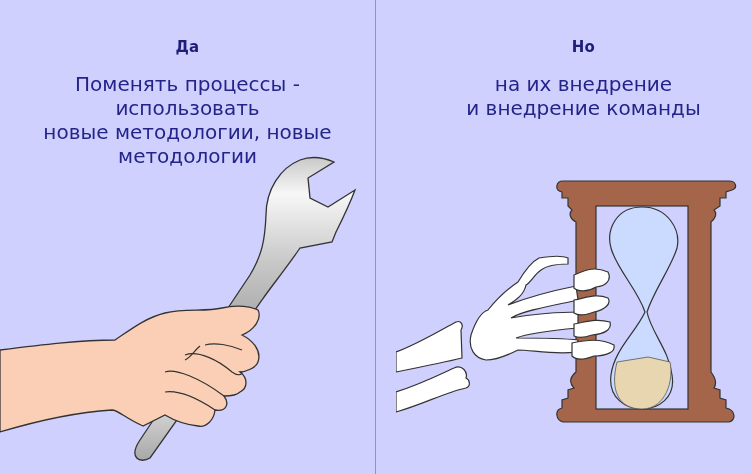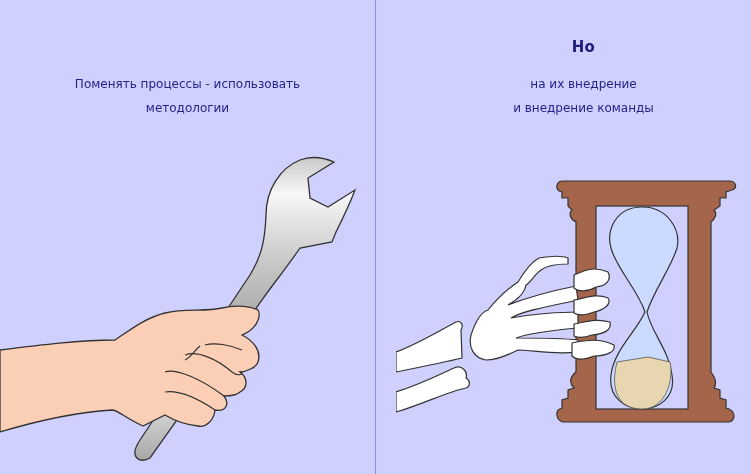--- a/index.html
+++ b/index.html
@@ -19,32 +19,34 @@
     position: absolute; left: 375px; top: 0; width: 1px; height: 474px;
     background: var(--divider, #8b8cf2);
   }
   .title {
     position: absolute; top: 38px; left: 0; width: 100%;
     text-align: center; font-weight: bold; font-size: 15px;
     color: #1e1f7a; letter-spacing: 0.2px;
   }
   .desc {
     position: absolute; top: 72px; left: 0; width: 100%;
-    text-align: center; font-size: 12px; line-height: 24px;
+    text-align: center; font-size: 20px; line-height: 24px;
     color: #23248a;
   }
   .desc span { display: block; }
   svg.illus { position: absolute; }
 </style>
 </head>
 <body>
 
 <div class="panel left">
+  <div class="title">Да</div>
   <div class="desc">
     <span>Поменять процессы - использовать</span>
+    <span>новые методологии, новые</span>
     <span>методологии</span>
   </div>
 
   <svg class="illus" width="375" height="474" viewBox="0 0 375 474" style="left:0;top:0">
     <defs>
       <linearGradient id="wrenchGrad" x1="0" y1="0" x2="0" y2="1">
         <stop offset="0" stop-color="#c9c9c9"></stop>
         <stop offset="0.12" stop-color="#f7f7f7"></stop>
         <stop offset="0.35" stop-color="#c7c7c7"></stop>
         <stop offset="0.55" stop-color="#a9a9a9"></stop>

